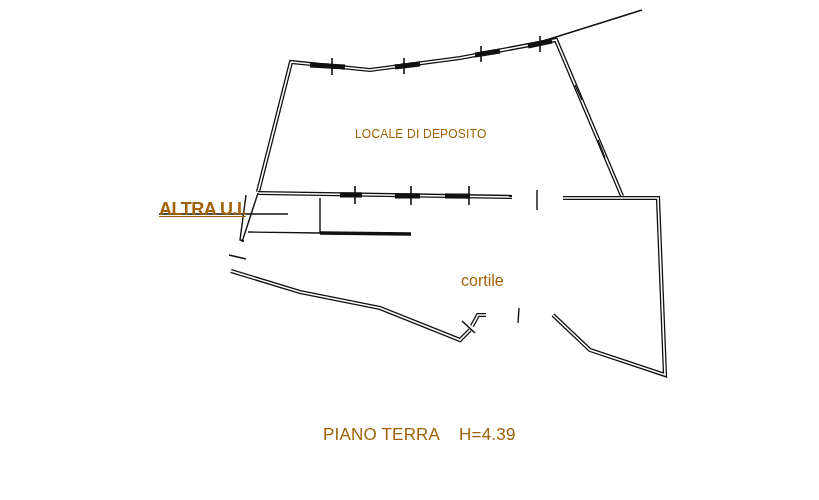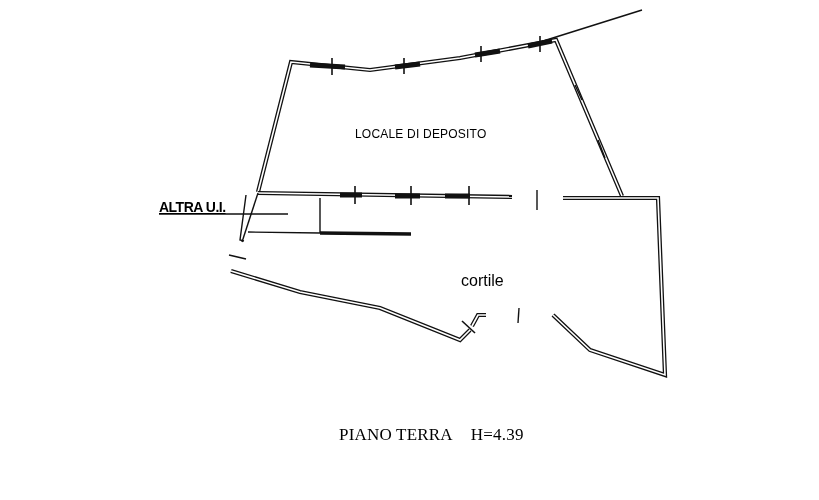--- a/index.html
+++ b/index.html
@@ -4,24 +4,24 @@
 <style>
   html, body { margin: 0; padding: 0; background: #ffffff; }
   body { width: 819px; height: 500px; overflow: hidden; position: relative; }
   #plan { position: absolute; left: 0; top: 0; }
   .wall { fill: none; stroke: #111; stroke-width: 4.2; stroke-linejoin: miter; }
   .wall-inner { fill: none; stroke: #fff; stroke-width: 1.6; stroke-linejoin: miter; }
   .thin { fill: none; stroke: #111; stroke-width: 1.4; }
   .thick { fill: none; stroke: #111; stroke-width: 3.4; }
   .window { stroke: #111; stroke-width: 5; }
   .tick { stroke: #111; stroke-width: 1.6; }
-  .lbl { position: absolute; font-family: "Liberation Sans", sans-serif; color: #000000; white-space: nowrap; }
+  .lbl { position: absolute; font-family: "Liberation Sans", sans-serif; color: #a16207; white-space: nowrap; }
   .room-label { font-size: 12px; letter-spacing: 0.2px; }
   .small-label { font-size: 16px; }
-  .ref-label { font-size: 14px; font-weight: bold; text-decoration: underline; letter-spacing: -0.5px; }
+  .ref-label { font-size: 18px; font-weight: bold; text-decoration: underline; letter-spacing: -0.5px; }
   .title-label { font-size: 17px; letter-spacing: 0.2px; }
 </style>
 </head>
 <body>
 
 <svg id="plan" width="819" height="500" viewBox="0 0 819 500">
 
   <path class="thin" d="M540 42 L642 10"></path>
 
   <g>
@@ -78,17 +78,17 @@
     <path class="wall" d="M472 326 L478 315 L486 315"></path>
     <path class="wall-inner" d="M472 326 L478 315 L486 315"></path>
     <line class="tick" x1="462" y1="321" x2="475" y2="333"></line>
     <line class="thin" x1="519" y1="308" x2="518" y2="323"></line>
   </g>
 </svg>
 
 <div class="lbl room-label" style="left:355px; top:127px;">LOCALE DI DEPOSITO</div>
 <div class="lbl small-label" style="left:461px; top:272px;">cortile</div>
 <div class="lbl ref-label" style="left:159px; top:199px;">ALTRA U.I.</div>
-<div class="lbl title-label" style="left:339px; top:425px;font-family:Liberation Serif, serif;">
+<div class="lbl title-label" style="left:323px; top:425px;">
   <span>PIANO TERRA</span>
   <span style="display:inline-block;width:10px"></span>
   <span>H=4.39</span>
 </div>
 
 </body></html>

